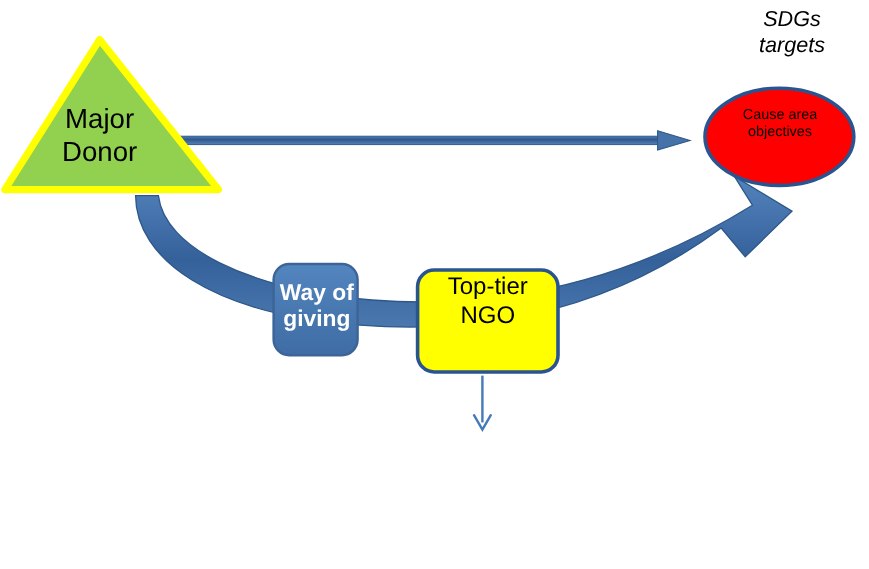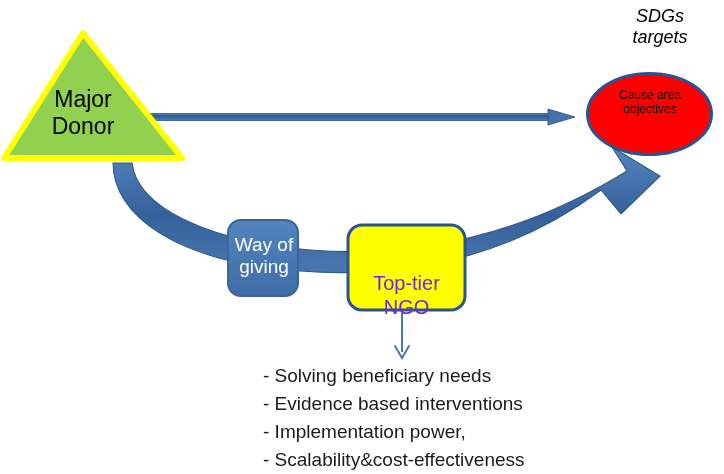--- a/index.html
+++ b/index.html
@@ -59,29 +59,29 @@
     font-size: 12px;
     color: #000000;
   }
 
   #wayofgiving-label {
     left: 228px;
     top: 234px;
     width: 72px;
     font-size: 19px;
     color: #ffffff;
+    font-weight: bold;
   }
 
   #ngo-label {
     left: 348px;
     top: 228px;
     width: 117px;
     font-size: 20px;
-    color: #6d28d9;
-    margin-top: 44px;
+    color: #000000;
   }
 
   #criteria-list {
     position: absolute;
     left: 263px;
     top: 362px;
     width: 420px;
     font-size: 19px;
     line-height: 1.47;
     color: #1a1a1a;
@@ -161,20 +161,14 @@
 
   <div class="node-label" id="ellipse-label">Cause  area
 objectives</div>
 
   <div class="node-label" id="wayofgiving-label">Way of
 giving</div>
 
   <div class="node-label" id="ngo-label">Top-tier
 NGO</div>
 
-  <div id="criteria-list">
-    <div>- Solving beneficiary needs</div>
-    <div>- Evidence based interventions</div>
-    <div>- Implementation power,</div>
-    <div>- Scalability&amp;cost-effectiveness</div>
-  </div>
 
 </div>
 
 </body></html>

